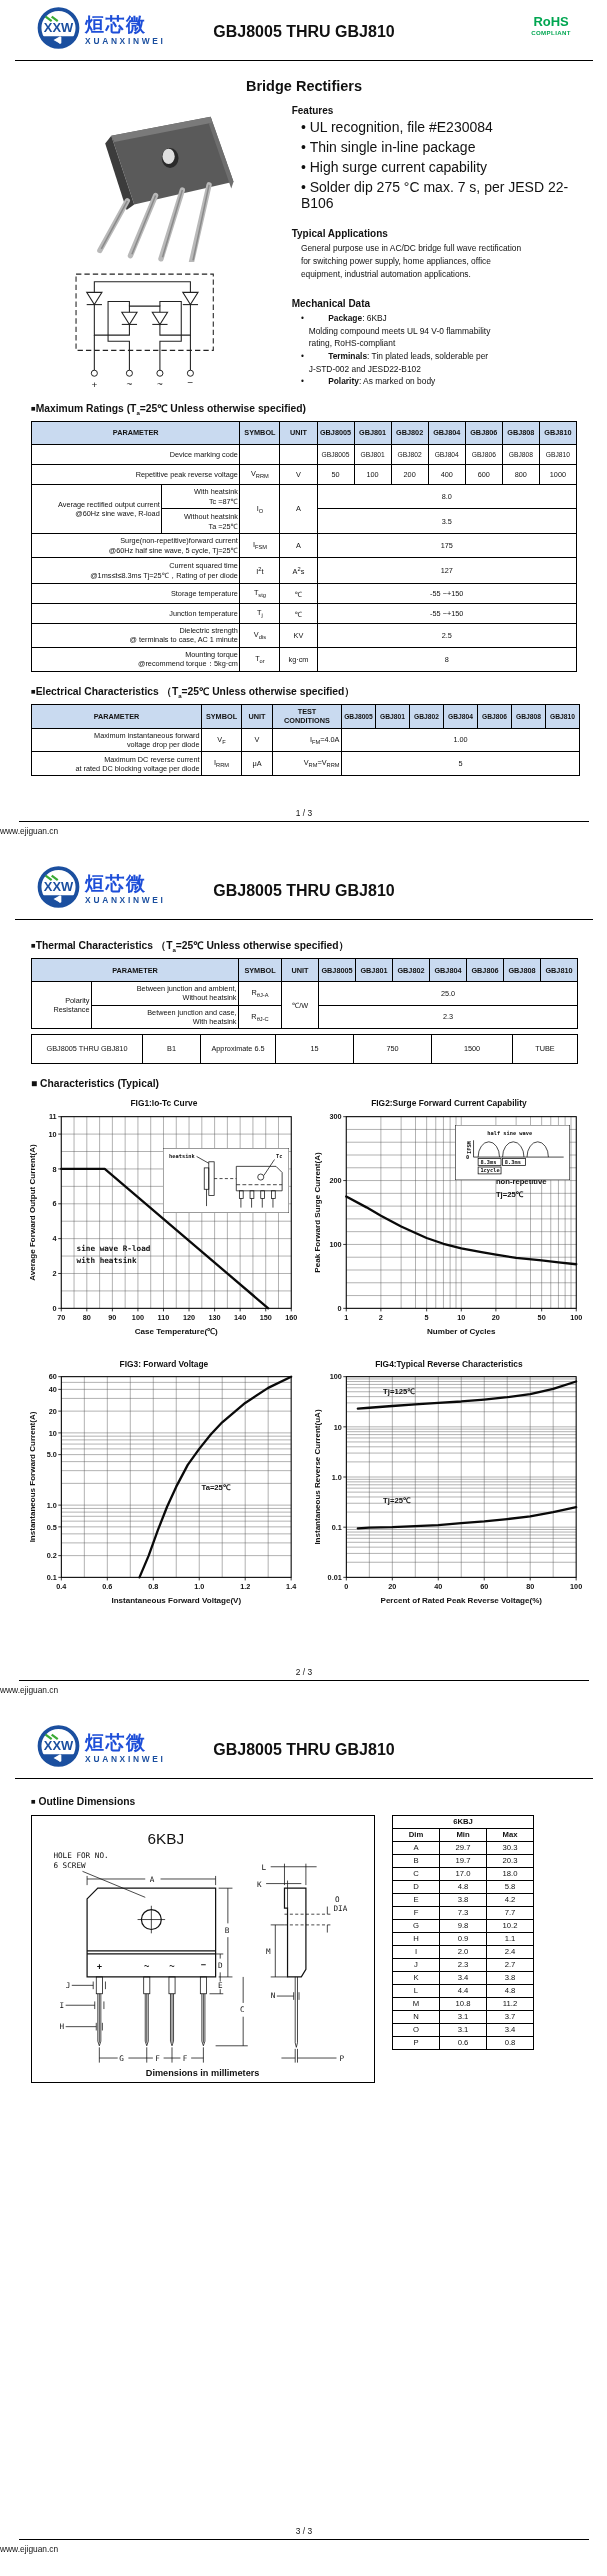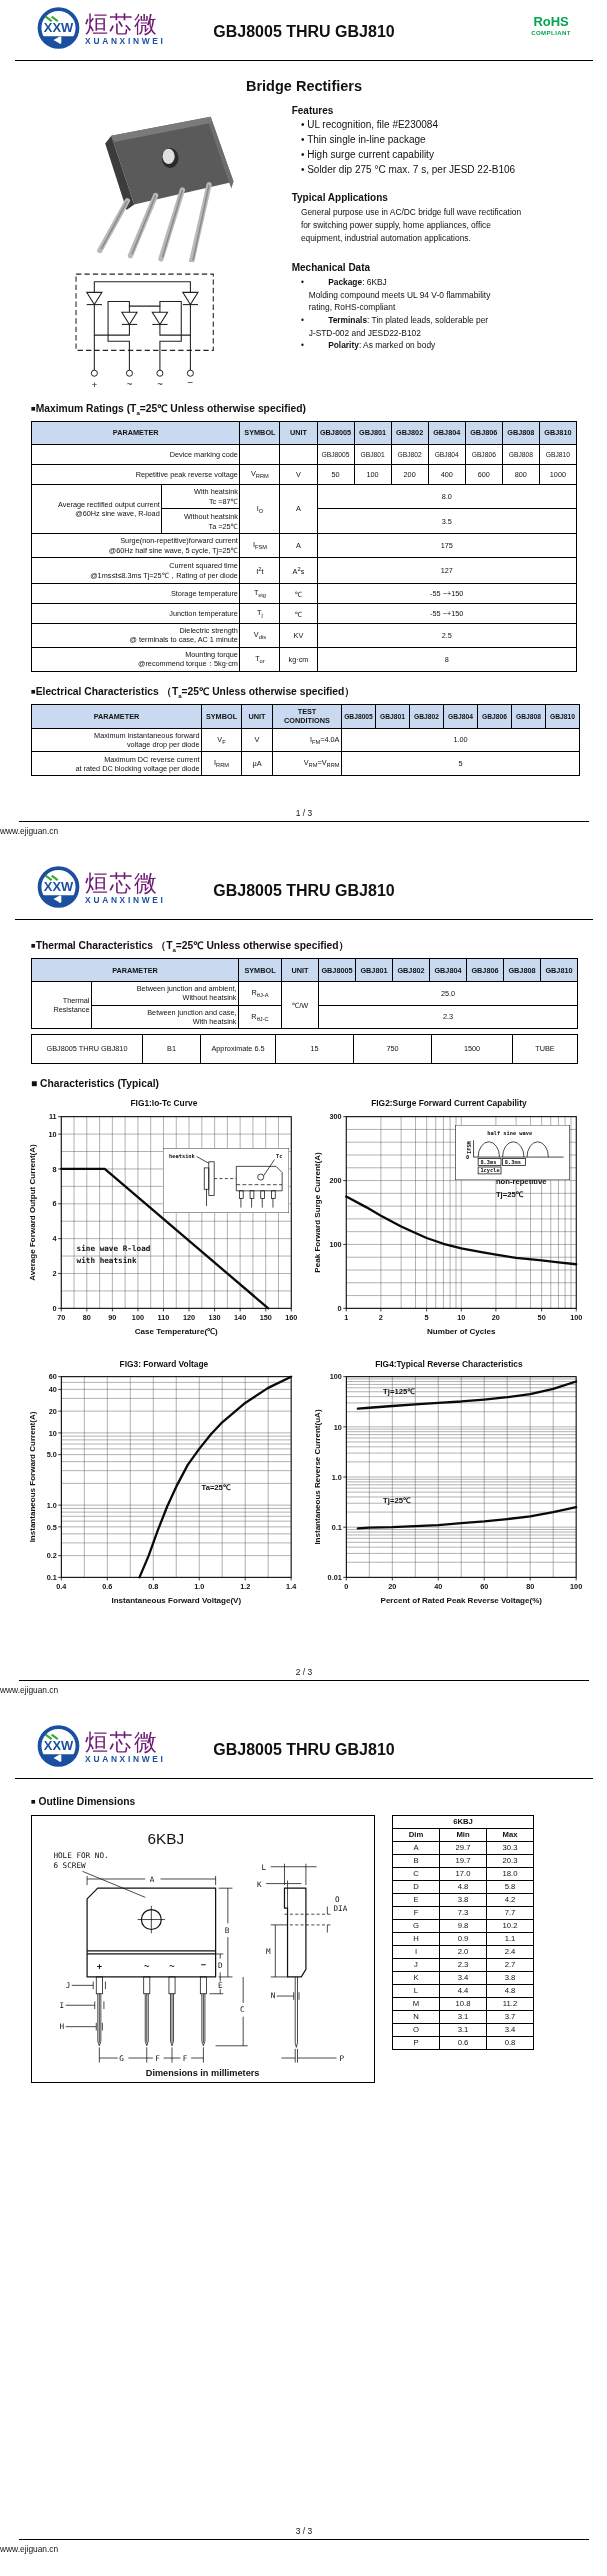--- a/index.html
+++ b/index.html
@@ -4,41 +4,41 @@
 <style>
   * { margin:0; padding:0; box-sizing:border-box; }
   html,body { background:#ffffff; }
   body { width:608px; font-family:"Liberation Sans", sans-serif; color:#111; }
   .page { position:relative; width:608px; height:859px; overflow:hidden; background:#fff; }
 
   
   .hdr { position:relative; height:60px; padding:7.7px 31px 0 31px; }
   .logo { position:absolute; left:35px; top:6.1px; display:flex; align-items:center; }
   .logotext { margin-left:3.1px; }
-  .logo-cn { font-size:23px; font-weight:normal; letter-spacing:1.5px; color:#701a75; line-height:23px; }
+  .logo-cn { font-size:19px; font-weight:bold; letter-spacing:1.5px; color:#1d4ed8; line-height:23px; }
   .logo-en { font-size:8.4px; letter-spacing:2.7px; color:#1b4f9f; font-weight:bold; }
   .doctitle { position:absolute; left:0; right:0; top:23px; text-align:center; font-size:16px; font-weight:bold; }
   .rohs { position:absolute; right:37px; top:13.8px; text-align:center; }
   .rohs .r1 { color:#00a651; font-size:13px; font-weight:bold; }
   .rohs .r2 { color:#00a651; font-size:6.1px; font-weight:bold; letter-spacing:0.4px; }
   .hdr-rule { margin:0 15.3px; border-bottom:1.5px solid #000; }
 
   
   .pgfoot { position:absolute; left:0; right:0; bottom:23px; }
   .pgnum { text-align:center; font-size:8.4px; margin-bottom:3.1px; }
   .footrule { margin:0 19px; border-bottom:1.1px solid #000; }
   .website { text-align:left; font-size:8.4px; margin-top:3.8px; }
 
   
   .bigheading { text-align:center; font-size:14.5px; font-weight:bold; margin-top:17px; }
   .p1cols { display:flex; padding:10.7px 31px 0 31px; }
   .p1left { width:253px; }
   .p1right { flex:1; padding-left:7.7px; }
   .sec-h { font-size:10px; font-weight:bold; margin-bottom:3.1px; }
-  .feat li { list-style:none; font-size:10px; margin:3.8px 0 0 9.2px; }
+  .feat li { list-style:none; font-size:14px; margin:3.8px 0 0 9.2px; }
   .feat li:before { content:"\2022\00a0"; }
   .para { font-size:8.4px; line-height:1.55; margin-left:9.2px; }
   .mech { font-size:8.4px; line-height:1.5; }
   .mech .b { font-weight:bold;padding-left:22px; }
   .mech .bullet-line { margin-left:9.2px; }
   .mech .bullet-line:before { content:"\2022\00a0"; }
   .mech .cont { margin-left:17px; }
   .blk { margin-top:10.7px; }
 
   .sect-title { padding:0 31px; font-size:10.3px; font-weight:bold; margin-top:12.2px; }
@@ -432,21 +432,21 @@
       <th>UNIT</th>
       <th>GBJ8005</th>
       <th>GBJ801</th>
       <th>GBJ802</th>
       <th>GBJ804</th>
       <th>GBJ806</th>
       <th>GBJ808</th>
       <th>GBJ810</th>
     </tr>
     <tr>
-      <td rowspan="2" class="l">Thermal Resistance</td>
+      <td rowspan="2" class="l">Polarity Resistance</td>
       <td class="l">
             <div>Between junction and ambient,</div>
             <div>Without heatsink</div>
           </td>
       <td class="sym"><span>R</span><sub>θJ-A</sub></td>
       <td rowspan="2">℃/W</td>
       <td colspan="7">25.0</td>
     </tr>
     <tr>
       <td class="l">

